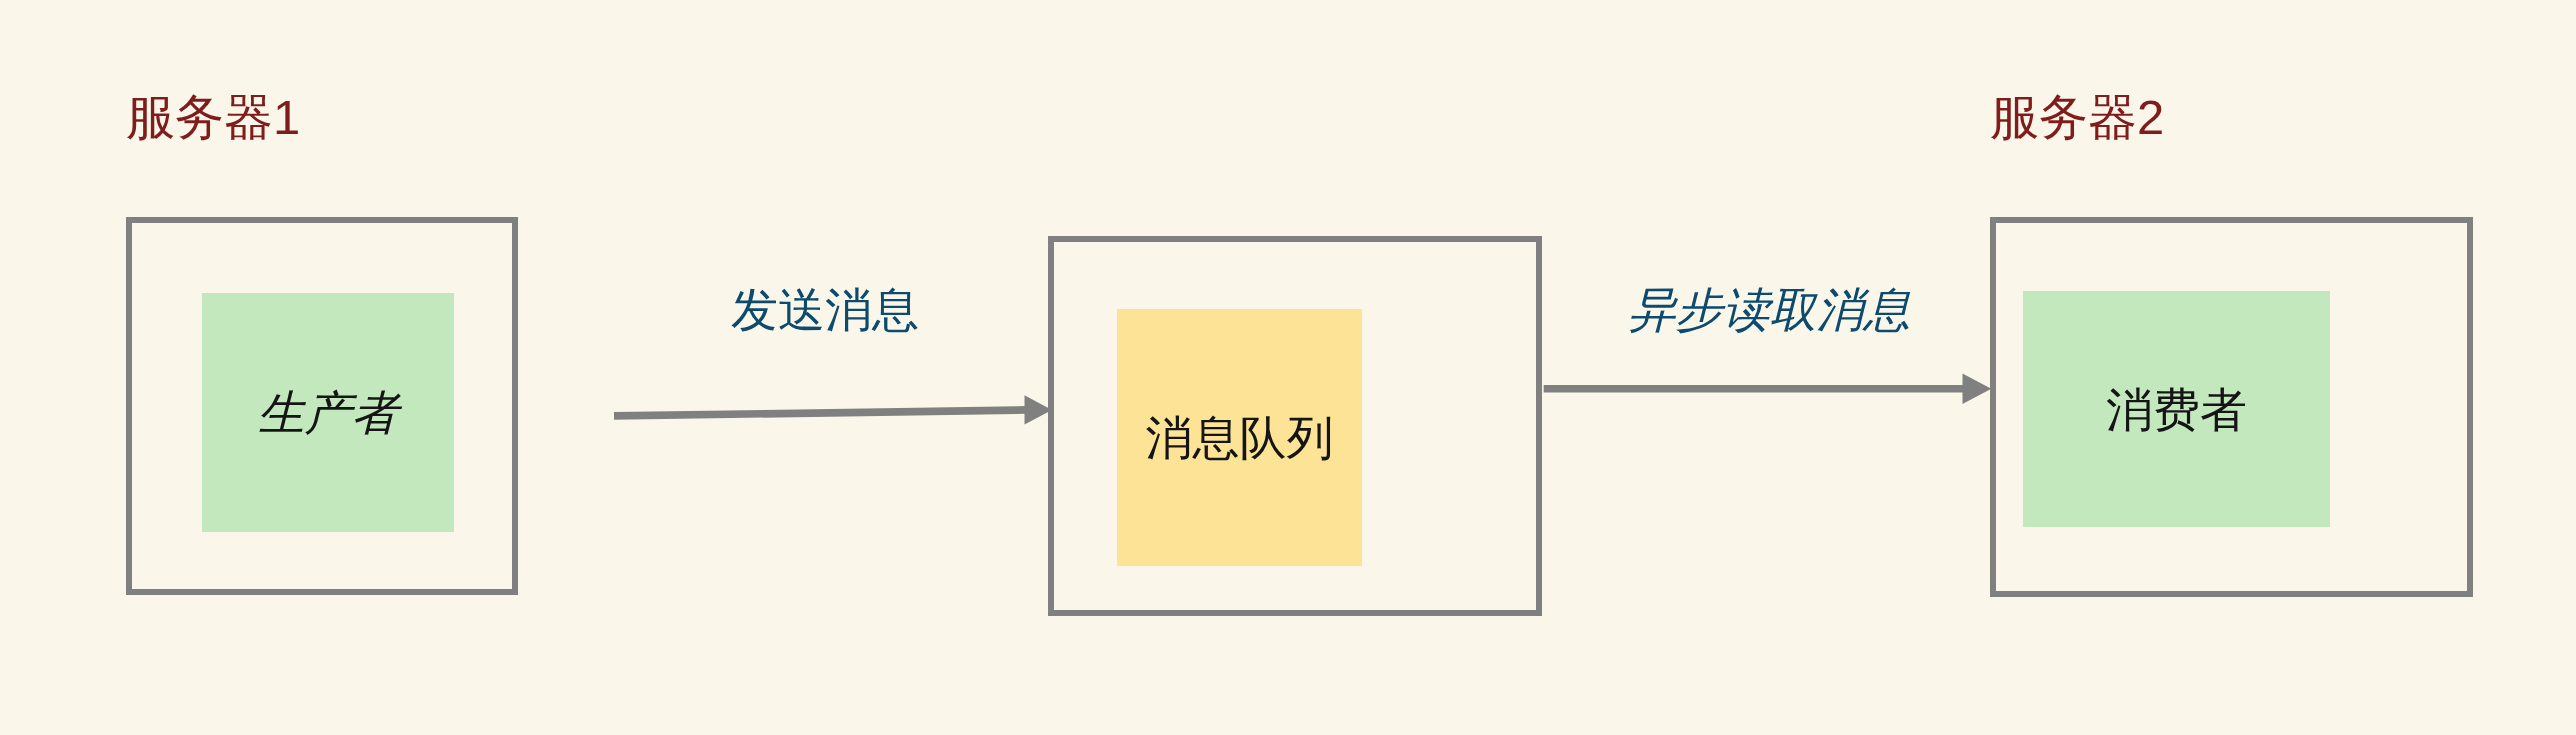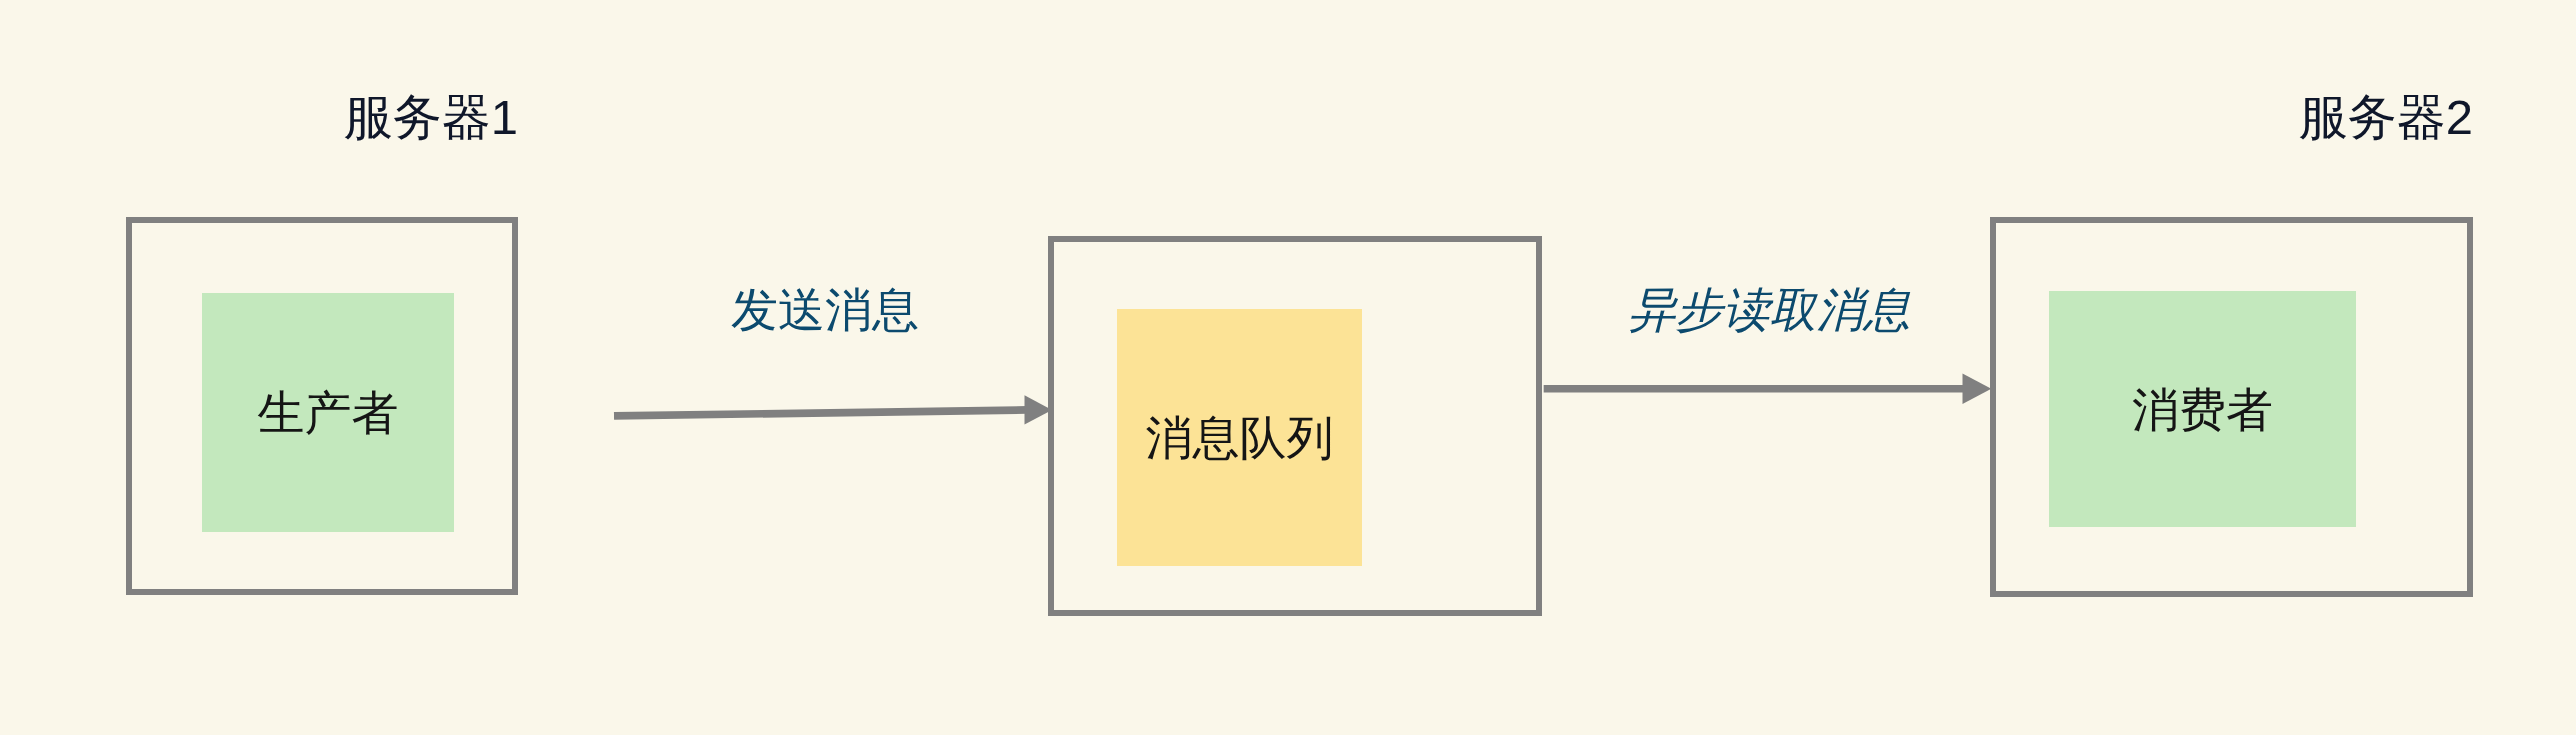--- a/index.html
+++ b/index.html
@@ -25,25 +25,25 @@
   .server-box {
     position: absolute;
     box-sizing: border-box;
     border: 6px solid #808080;
     background: #faf7ea;
   }
 
   
   .server-caption {
     position: absolute;
-    color: #0f172a;
+    color: #7f1d1d;
     font-size: 49px;
     line-height: 1;
     white-space: nowrap;
-    text-align: right;
+    text-align: left;
   }
 
   
   .component {
     position: absolute;
     box-sizing: border-box;
     display: flex;
     align-items: center;
     justify-content: center;
     color: #151515;
@@ -71,21 +71,21 @@
   }
 </style>
 </head>
 <body>
 
 <div id="canvas">
 
   <div class="server-caption" style="left:126px; top:93px; width:392px;">服务器1</div>
 
   <div class="server-box" style="left:126px; top:217px; width:392px; height:378px;">
-    <div class="component green" style="left:0; top:0; position:absolute; margin-left:70px; margin-top:70px; width:252px; height:239px;">
+    <div class="component green" style="left:0; top:0; position:absolute; margin-left:70px; margin-top:70px; width:252px; height:239px;font-style:italic;">
       <span>生产者</span>
     </div>
   </div>
 
   <div class="edge-label" style="left:605px; top:286px; width:440px;">发送消息</div>
 
   <svg class="arrow-svg" style="left:614px; top:391px; width:438px; height:43px;" viewBox="0 0 510 50">
     <line x1="0" y1="29" x2="481" y2="22" stroke="#808080" stroke-width="9"></line>
     <polygon points="478,5 510,22 478,39" fill="#808080"></polygon>
   </svg>
@@ -99,19 +99,19 @@
   <div class="edge-label" style="left:1546px; top:286px; width:447px;font-style:italic;">异步读取消息</div>
 
   <svg class="arrow-svg" style="left:1541px; top:371px; width:453px; height:39px;" viewBox="0 0 528 46">
     <line x1="0" y1="21" x2="498" y2="21" stroke="#808080" stroke-width="9"></line>
     <polygon points="494,3 528,21 494,39" fill="#808080"></polygon>
   </svg>
 
   <div class="server-caption" style="left:1990px; top:93px; width:483px;">服务器2</div>
 
   <div class="server-box" style="left:1990px; top:217px; width:483px; height:380px;">
-    <div class="component green" style="left:0; top:0; position:absolute; margin-left:53px; margin-top:68px; width:307px; height:236px;">
+    <div class="component green" style="left:0; top:0; position:absolute; margin-left:27px; margin-top:68px; width:307px; height:236px;">
       <span>消费者</span>
     </div>
   </div>
 
 </div>
 
 
 </body></html>

